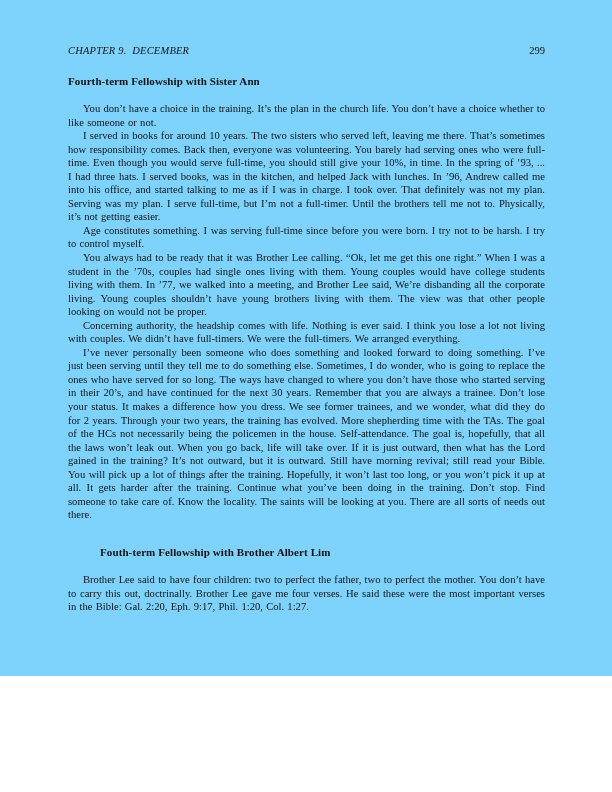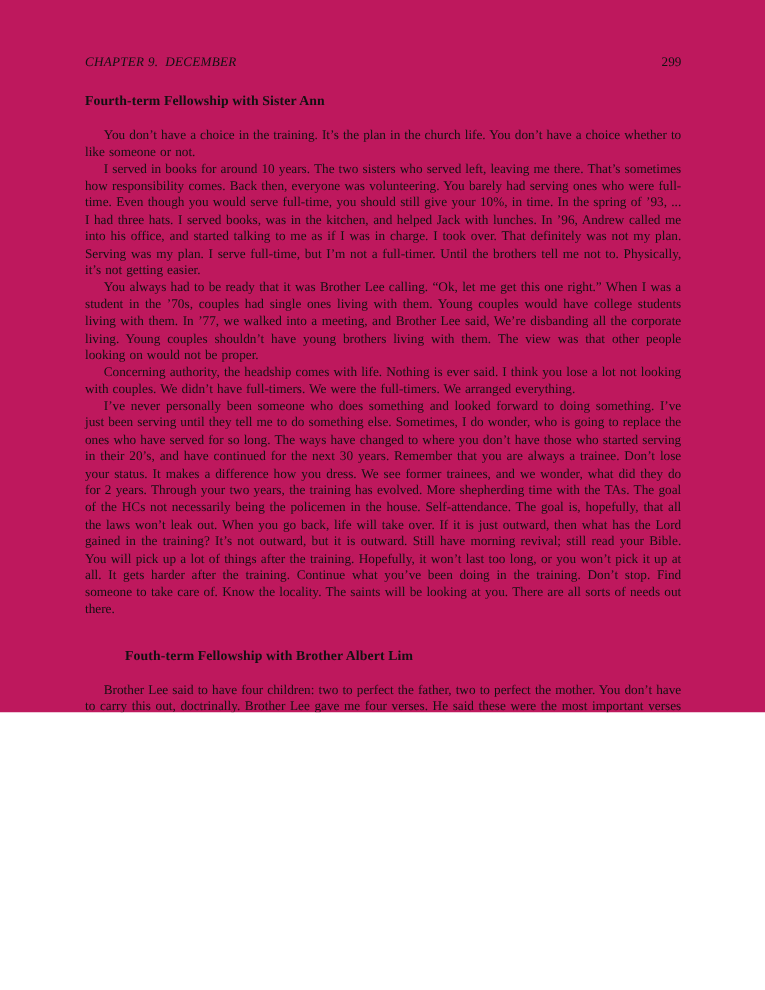--- a/index.html
+++ b/index.html
@@ -1,21 +1,21 @@
 <!DOCTYPE html>
 <html><head>
 <meta charset="utf-8">
 <style>
   * { margin: 0; padding: 0; box-sizing: border-box; }
   html, body { background: #ffffff; }
   .page {
     position: relative;
     width: 612px;
-    height: 570px;
-    background: #be185d;
+    height: 676px;
+    background: #7dd3fc;
     color: #111111;
     font-family: "Liberation Serif", "DejaVu Serif", serif;
     overflow: hidden;
   }
   .content {
     position: absolute;
     left: 68px;
     top: 45px;
     width: 477px;
   }
@@ -66,22 +66,23 @@
 
     <div class="running-header">
       <span class="chapter-mark">CHAPTER 9.  DECEMBER</span>
       <span class="page-number">299</span>
     </div>
 
     <h1 class="section-title">Fourth-term Fellowship with Sister Ann</h1>
 
     <p class="body-par first">You don’t have a choice in the training. It’s the plan in the church life. You don’t have a choice whether to like someone or not.</p>
     <p class="body-par">I served in books for around 10 years. The two sisters who served left, leaving me there. That’s sometimes how responsibility comes. Back then, everyone was volunteering. You barely had serving ones who were full-time. Even though you would serve full-time, you should still give your 10%, in time. In the spring of ’93, ... I had three hats. I served books, was in the kitchen, and helped Jack with lunches. In ’96, Andrew called me into his office, and started talking to me as if I was in charge. I took over. That definitely was not my plan. Serving was my plan. I serve full-time, but I’m not a full-timer. Until the brothers tell me not to. Physically, it’s not getting easier.</p>
+    <p class="body-par">Age constitutes something. I was serving full-time since before you were born. I try not to be harsh. I try to control myself.</p>
     <p class="body-par">You always had to be ready that it was Brother Lee calling. “Ok, let me get this one right.” When I was a student in the ’70s, couples had single ones living with them. Young couples would have college students living with them. In ’77, we walked into a meeting, and Brother Lee said, We’re disbanding all the corporate living. Young couples shouldn’t have young brothers living with them. The view was that other people looking on would not be proper.</p>
-    <p class="body-par">Concerning authority, the headship comes with life. Nothing is ever said. I think you lose a lot not looking with couples. We didn’t have full-timers. We were the full-timers. We arranged everything.</p>
+    <p class="body-par">Concerning authority, the headship comes with life. Nothing is ever said. I think you lose a lot not living with couples. We didn’t have full-timers. We were the full-timers. We arranged everything.</p>
     <p class="body-par">I’ve never personally been someone who does something and looked forward to doing something. I’ve just been serving until they tell me to do something else. Sometimes, I do wonder, who is going to replace the ones who have served for so long. The ways have changed to where you don’t have those who started serving in their 20’s, and have continued for the next 30 years. Remember that you are always a trainee. Don’t lose your status. It makes a difference how you dress. We see former trainees, and we wonder, what did they do for 2 years. Through your two years, the training has evolved. More shepherding time with the TAs. The goal of the HCs not necessarily being the policemen in the house. Self-attendance. The goal is, hopefully, that all the laws won’t leak out. When you go back, life will take over. If it is just outward, then what has the Lord gained in the training? It’s not outward, but it is outward. Still have morning revival; still read your Bible. You will pick up a lot of things after the training. Hopefully, it won’t last too long, or you won’t pick it up at all. It gets harder after the training. Continue what you’ve been doing in the training. Don’t stop. Find someone to take care of. Know the locality. The saints will be looking at you. There are all sorts of needs out there.</p>
 
     <h1 class="section-title section-title-2">Fouth-term Fellowship with Brother Albert Lim</h1>
 
-    <p class="body-par first">Brother Lee said to have four children: two to perfect the father, two to perfect the mother. You don’t have to carry this out, doctrinally. Brother Lee gave me four verses. He said these were the most important verses in the Bible: Gal. 2:20, Eph. 3:17, Phil. 1:20, Col. 1:00.</p>
+    <p class="body-par first">Brother Lee said to have four children: two to perfect the father, two to perfect the mother. You don’t have to carry this out, doctrinally. Brother Lee gave me four verses. He said these were the most important verses in the Bible: Gal. 2:20, Eph. 9:17, Phil. 1:20, Col. 1:27.</p>
 
   </div>
 </div>
 
 </body></html>

